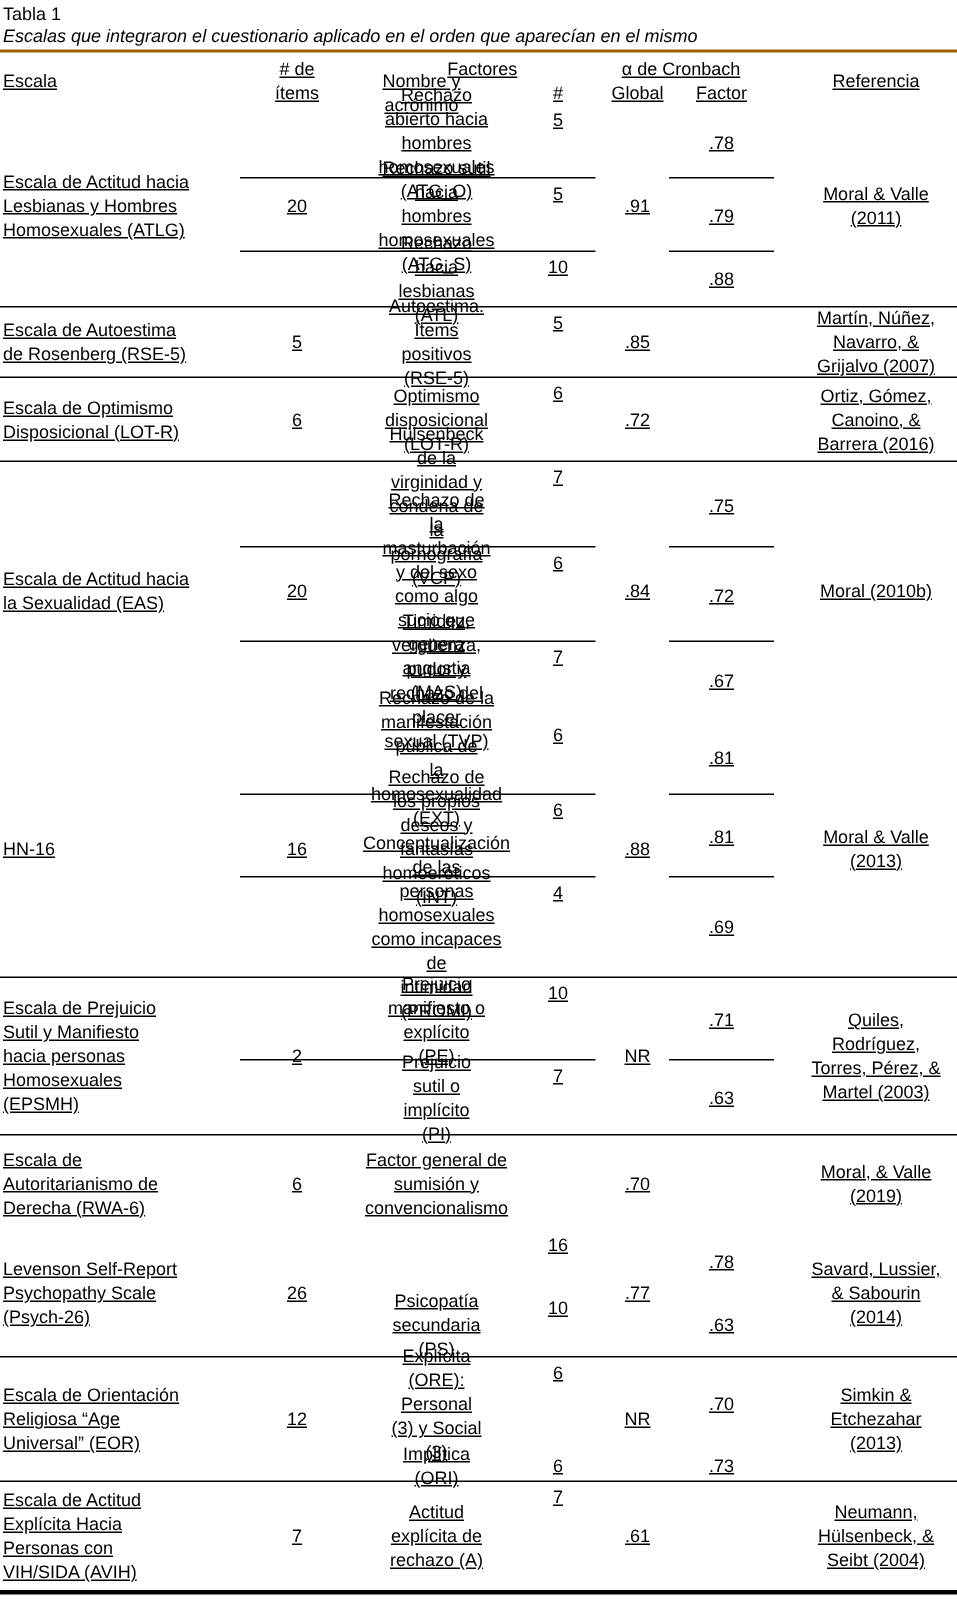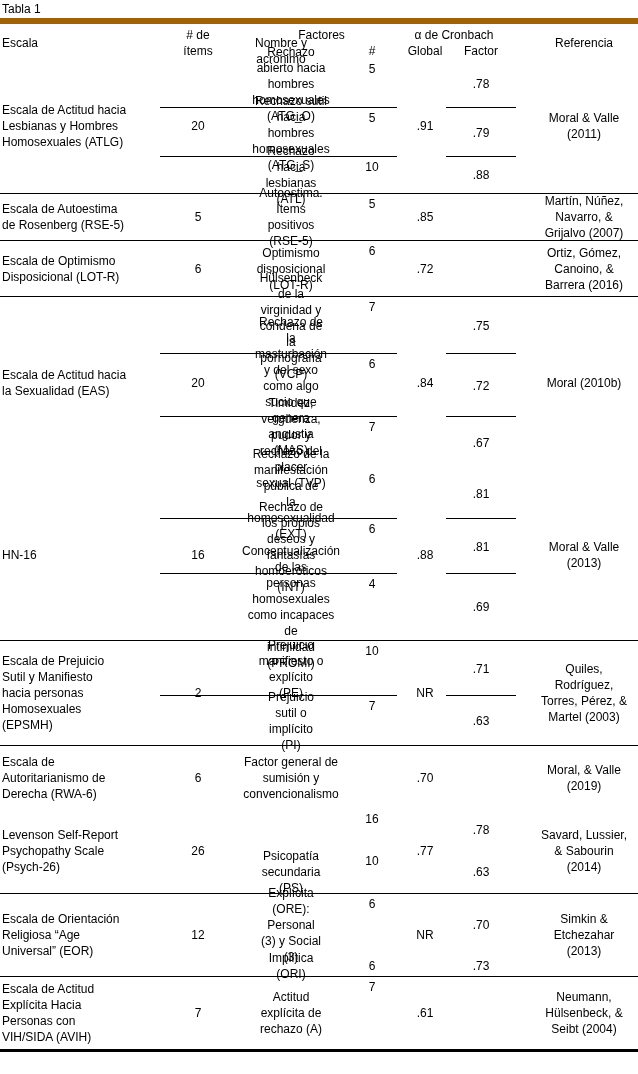--- a/index.html
+++ b/index.html
@@ -1,20 +1,20 @@
 <!DOCTYPE html>
 <html><head>
 <meta charset="utf-8">
 <style>
   html,body{margin:0;padding:0;background:#fff;color:#000;
     font-family:"Liberation Sans","DejaVu Sans",sans-serif;}
   .page{width:638px;height:1074px;background:#fff;overflow:hidden;}
   .title{font-size:12px;line-height:15px;padding:2px 0 0 2px;}
   .caption{font-size:12px;line-height:15px;font-style:italic;padding-left:2px;}
-  .tbl{width:638px;border-top:6px solid #a16207;margin-top:1px;}
+  .tbl{width:638px;border-top:2px solid #a16207;margin-top:1px;text-decoration:underline;}
   .group{display:grid;grid-template-columns:160px 76px 90px 92px 14px 98px 108px;
     border-bottom:1px solid #000;font-size:12px;line-height:16px;}
   .group.nobb{border-bottom:none;}
   .group.thick{border-bottom:3px solid #000;}
   .group.header{border-bottom:none;padding:2px 0 0 0;}
   .c{white-space:pre-line;text-align:center;align-self:center;justify-self:center;}
   .scale{grid-column:1;grid-row:1/-1;justify-self:start;text-align:left;padding-left:2px;}
   .items{grid-column:2;grid-row:1/-1;}
   .global{grid-column:5;grid-row:1/-1;}
   .ref{grid-column:7;grid-row:1/-1;}
@@ -33,20 +33,21 @@
   .hglobal{grid-column:5;grid-row:2;}
   .hfactor{grid-column:6;grid-row:2;}
   .hc7{grid-column:7;grid-row:1/-1;text-align:right;}
 </style>
 </head>
 <body>
 
 <div class="page">
 
   <div class="title">Tabla 1</div>
+  <div class="caption">Escalas que integraron el cuestionario aplicado en el orden que aparecían en el mismo</div>
 
   <div class="tbl">
 
     <div class="group header" style="grid-template-rows:17px 16px">
       <div class="c hc1">Escala</div>
       <div class="c hc2"># de
 ítems</div>
       <div class="c hfactores">Factores</div>
       <div class="c hnombre">Nombre y acrónimo</div>
       <div class="c hnum">#</div>

